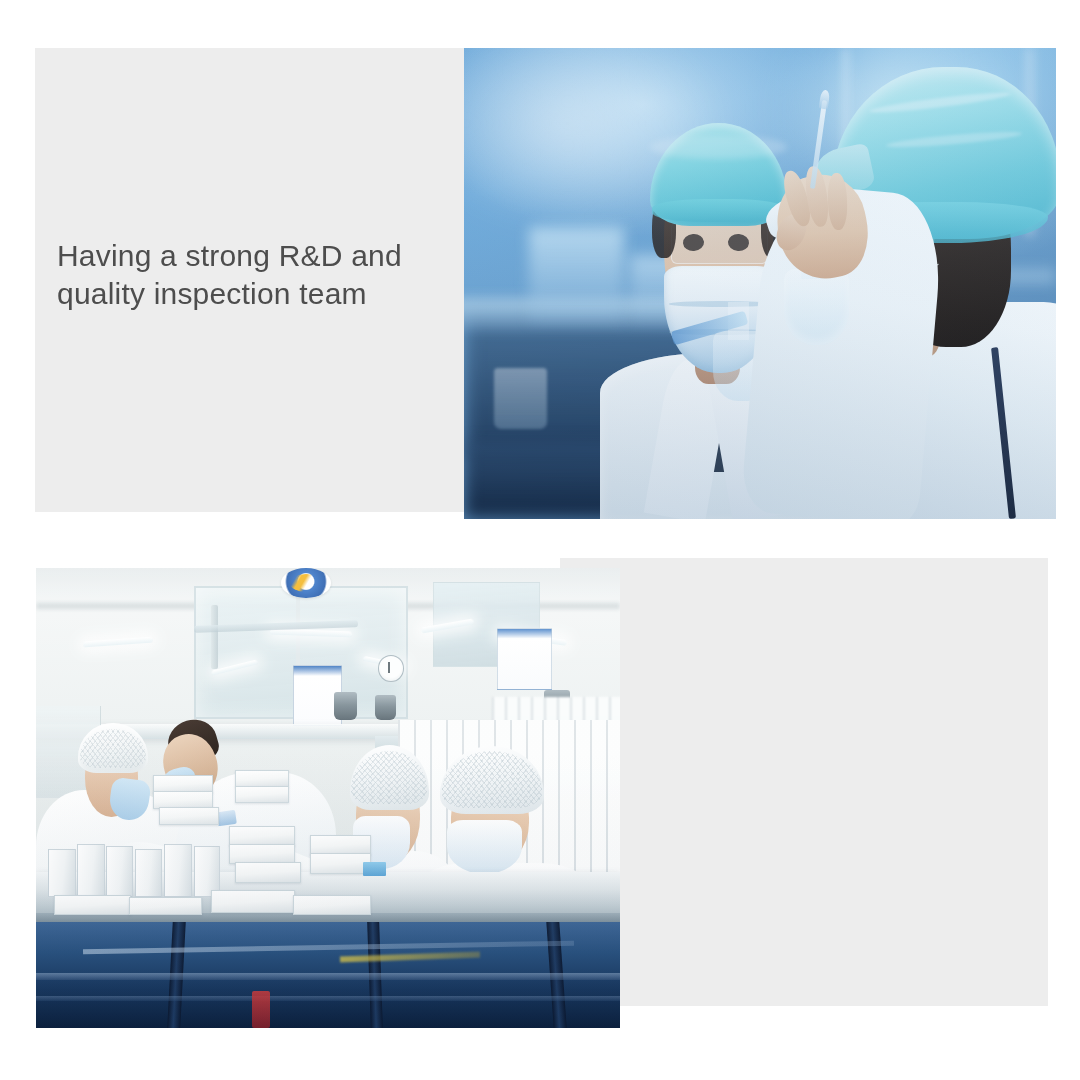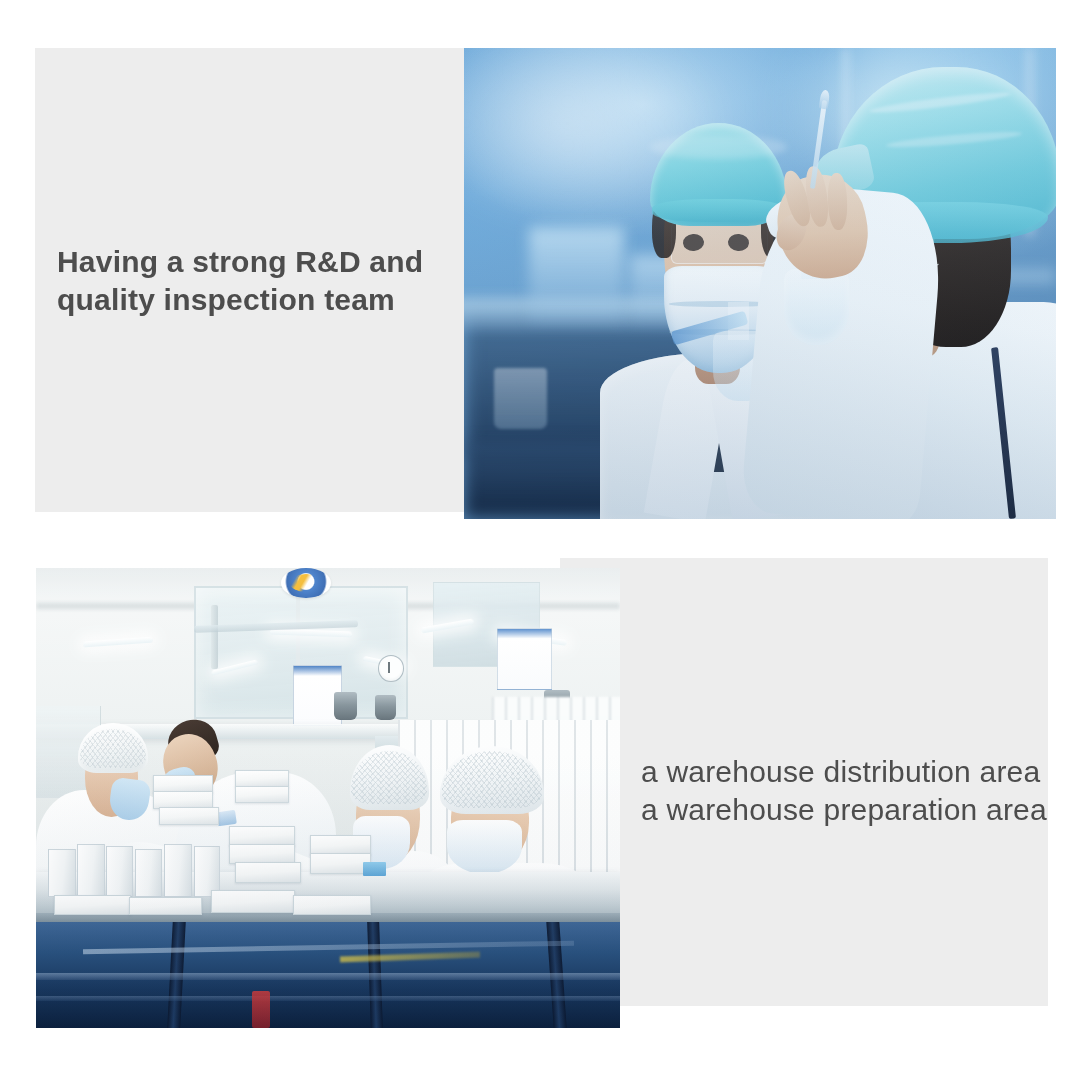--- a/index.html
+++ b/index.html
@@ -45,23 +45,22 @@
     color: #4d4d4d;
     font-weight: 300;
     font-size: 30px;
     line-height: 38px;
     letter-spacing: 0.2px;
     white-space: pre-line;
   }
 
   #caption-top {
     left: 57px;
-    top: 243px;
+    top: 237px;
     width: 420px;
-    font-weight: bold;
   }
 
   #caption-bottom {
     left: 641px;
     top: 753px;
     width: 420px;
   }
 
   
   .photo {
@@ -972,22 +971,20 @@
       <div class="l" id="finger3"></div>
       <div class="l" id="pipette"></div>
       <div class="l" id="pipette-tip"></div>
 
       <div class="l" id="lab-blue-veil"></div>
     </div>
   </div>
 
   <div class="gray-panel" id="bottom-gray"></div>
 
-  <div class="caption" id="caption-bottom">a warehouse distribution area
-a warehouse preparation area</div>
 
   <div class="photo" id="photo-warehouse">
     <div class="scene" id="wh-bg">
       <div class="l" id="wh-wall"></div>
       <div class="l" id="wh-ceiling"></div>
       <div class="l" id="wh-ceilshadow"></div>
 
       <div class="l" id="wh-window"></div>
       <div class="l" id="wh-window-mull"></div>
       <div class="l" id="wh-window2"></div>

